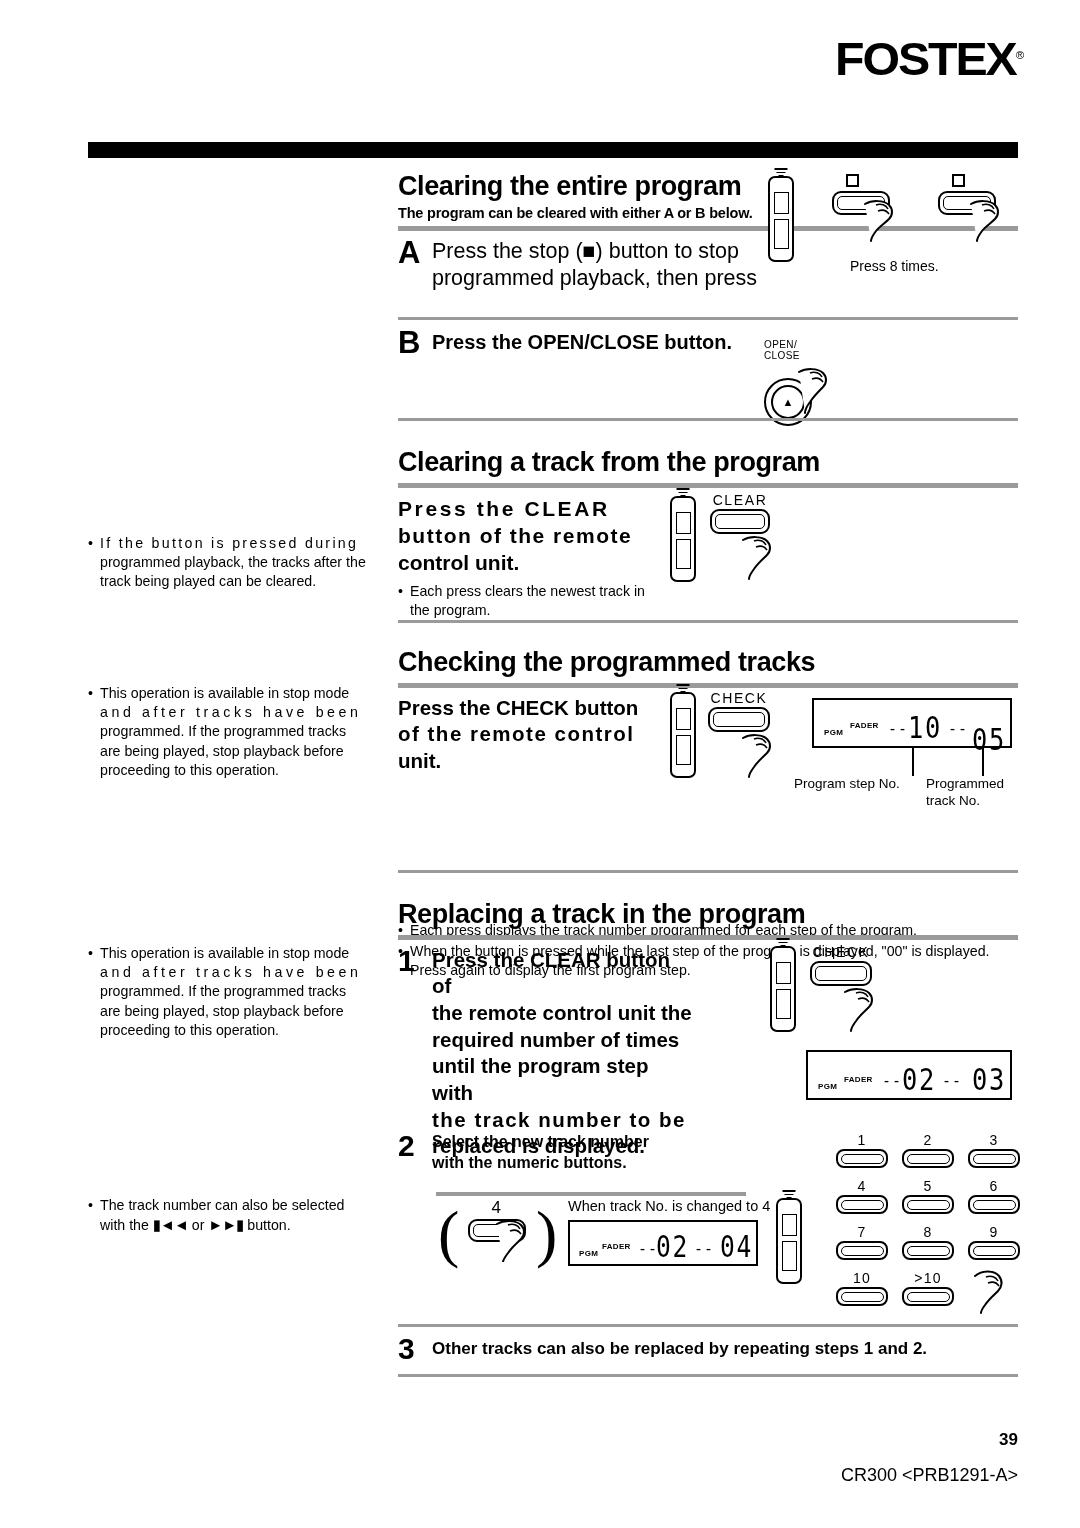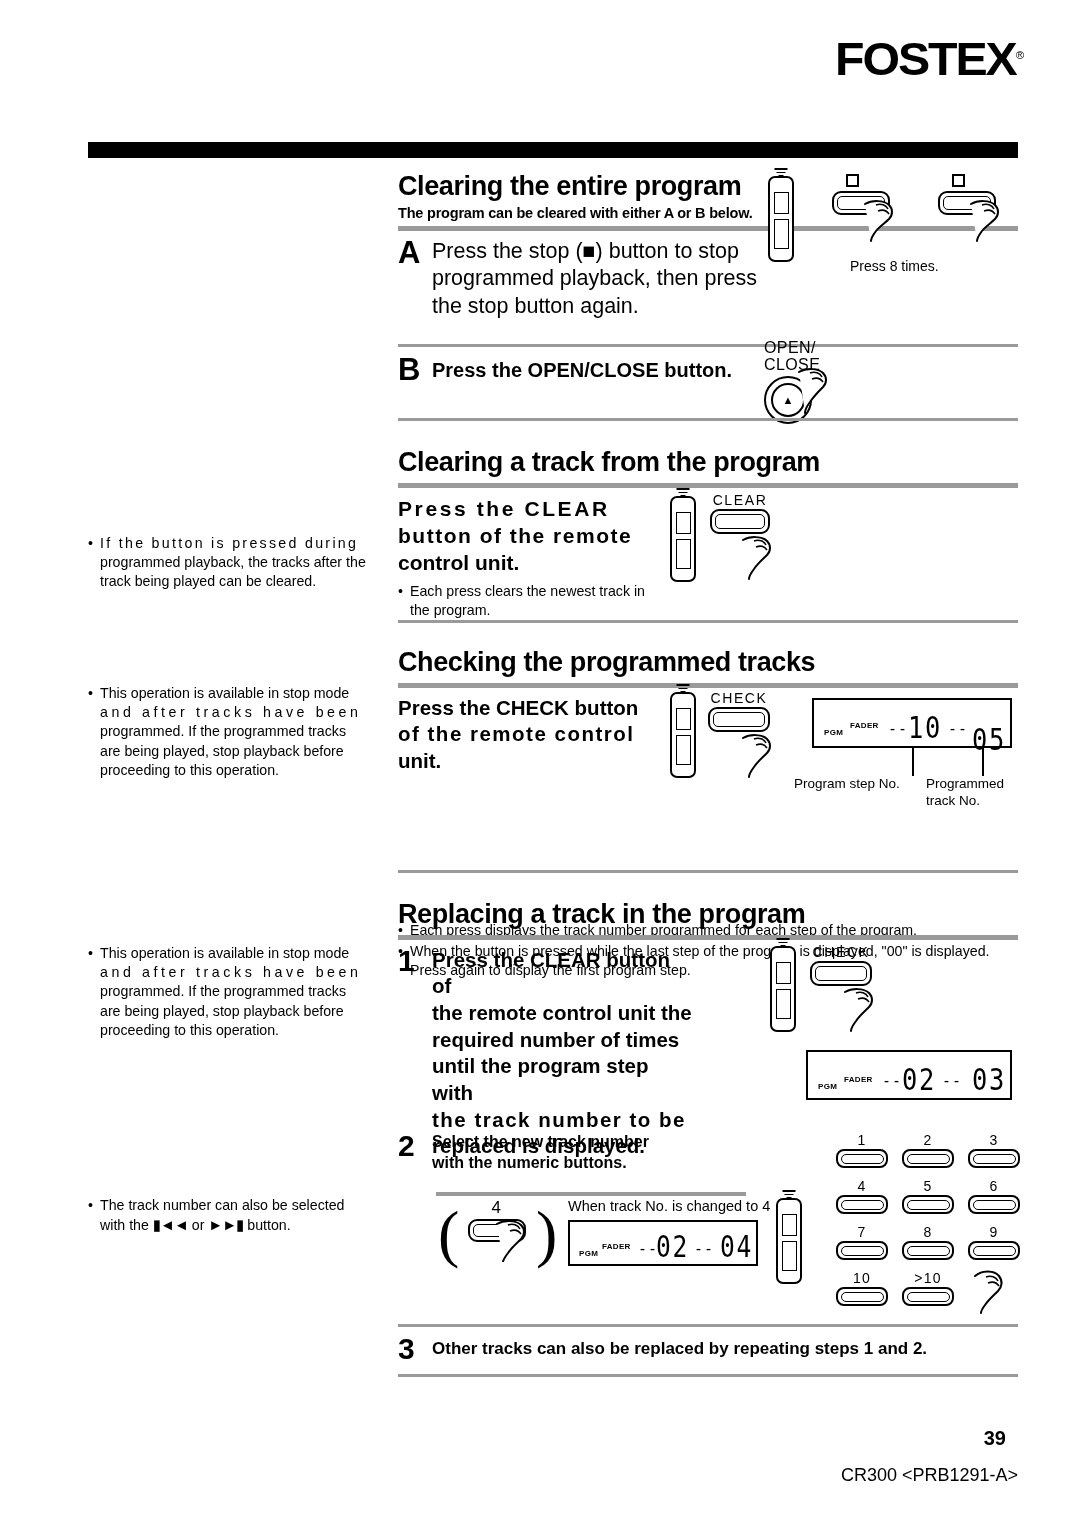--- a/index.html
+++ b/index.html
@@ -163,22 +163,22 @@
     height: 19px; border: 2.4px solid #000; border-radius: 8px; background:#fff;
     position: relative;
   }
   .key-shape::after {
     content:""; position:absolute; inset: 2.5px;
     border: 1.3px solid #000; border-radius: 5px;
   }
 
   
   .page-no {
-    position: absolute; right: 74px; bottom: 78px;
-    font-size: 20px; font-weight: bold;
+    position: absolute; right: 62px; bottom: 78px;
+    font-size: 17px; font-weight: bold;
   }
   .model-code {
     position: absolute; right: 62px; bottom: 42px;
     font-size: 18px;
   }
 
   .skipglyph { font-size: 15px; letter-spacing: -1px; }
 </style>
 </head>
 <body>
@@ -189,21 +189,20 @@
 <div style="position:absolute;left:398px;top:172px;width:620px;">
   <h2 class="sec-title">Clearing the entire program</h2>
   <div class="sub-lead">The program can be cleared with either A or B below.</div>
   <div class="rule-thick"></div>
 
   <div class="instr">
     <div class="marker">A</div>
     <div class="instr-text">
       <div>Press the stop (■) button to stop</div>
       <div>programmed playback, then press</div>
-      <div>the stop button again.</div>
     </div>
   </div>
 
   <div class="illus" style="left:370px;top:4px;">
     <div class="remote">
       <div class="ir">
           <i></i>
           <i></i>
           <i></i>
         </div>
@@ -235,21 +234,21 @@
   <div class="illus" style="left:452px;top:86px;font-size:14px;">Press 8 times.</div>
 
   <div class="rule-thin" style="margin-top:24px;"></div>
 
   <div class="instr" style="align-items:center;">
     <div class="marker">B</div>
     <div class="instr-text bold" style="font-size:20px;">Press the OPEN/CLOSE button.</div>
   </div>
 
   <div class="illus" style="left:366px;top:168px;">
-    <div style="font-size:16px;line-height:1.05;letter-spacing:0.4px;margin-bottom:2px;">
+    <div style="font-size:10px;line-height:1.05;letter-spacing:0.4px;margin-bottom:17px;">
       <div>OPEN/</div>
       <div>CLOSE</div>
     </div>
     <div class="circ-btn">
       <span class="eject">▲</span>
     </div>
     <svg width="46" height="48" style="position:absolute;left:32px;top:26px;">
       <path d="M3,6 C10,2 22,2 27,7 C31,11 31,17 27,21 C23,25 18,30 14,36 C11,40 9,44 9,47" fill="#fff" stroke="#000" stroke-width="2" stroke-linecap="round"></path>
       <path d="M14,7 C19,5 24,7 26,11" fill="none" stroke="#000" stroke-width="1.6"></path>
       <path d="M16,13 C21,11 25,13 27,16" fill="none" stroke="#000" stroke-width="1.6"></path>

